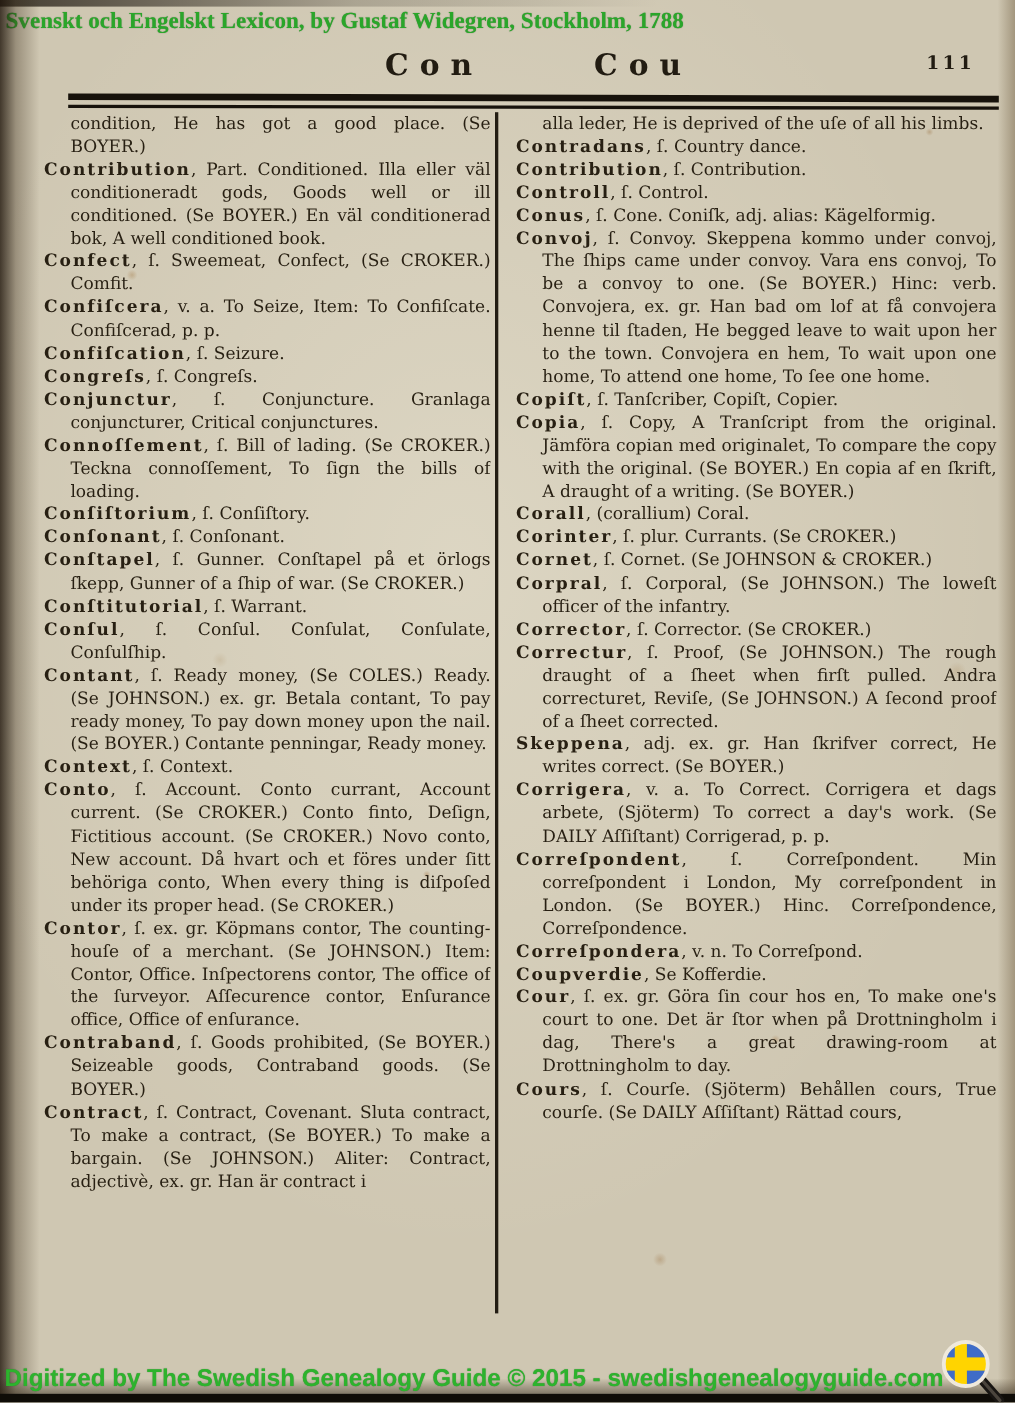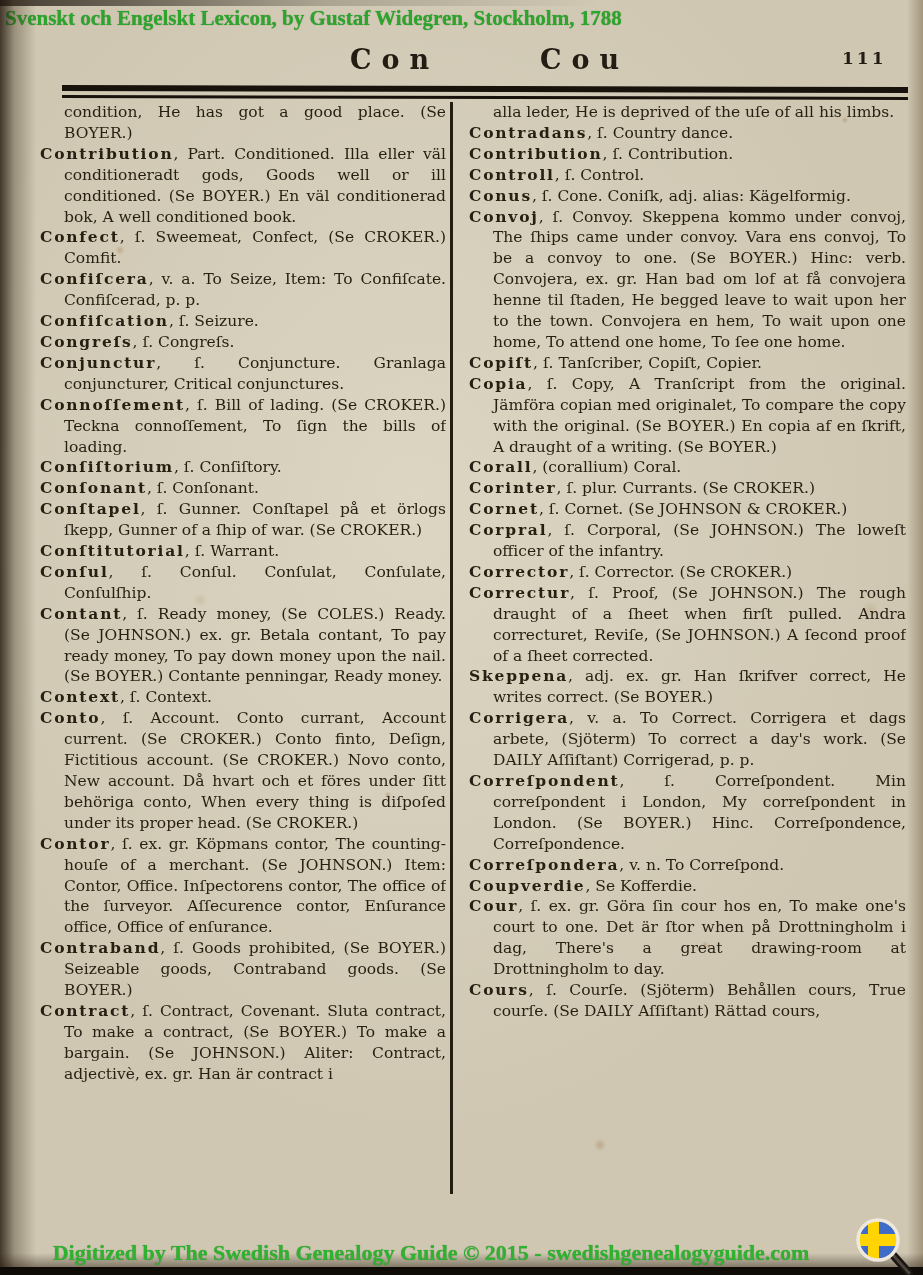--- a/index.html
+++ b/index.html
@@ -71,21 +71,21 @@
     font-size:15.5px; line-height:20.9px; color:#271f12; text-align:justify;
   }
   .col-left  { left:40px;  width:406px; height:1092px; }
   .col-right { left:469px; width:437px; height:1118px; }
   .entry { margin:0; padding-left:24px; text-indent:-24px; }
   .entry.cont { text-indent:0; }
   .head { font-weight:bold; letter-spacing:1.8px; }
 
   .scan-footer {
     position:absolute; bottom:9px; left:0; width:862px; z-index:5;
-    text-align:center; font-family:Liberation Serif, serif; font-weight:bold;
+    text-align:center; font-family:Liberation Sans, sans-serif; font-weight:bold;
     font-size:22px; color:#2db32d; text-shadow:0 0 1px rgba(10,70,10,0.5);
     white-space:nowrap;
   }
   .flag-magnifier { position:absolute; right:8px; bottom:0; width:64px; height:58px; z-index:6; }
 </style>
 </head>
 <body>
 
 <div class="page">
 

